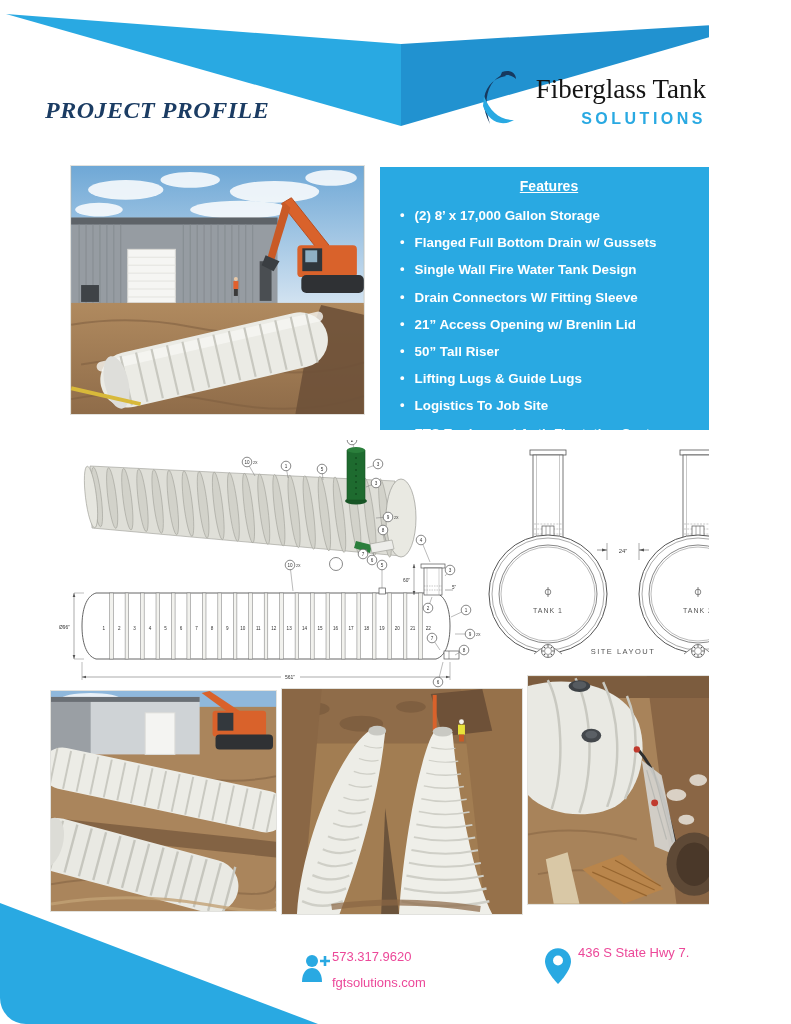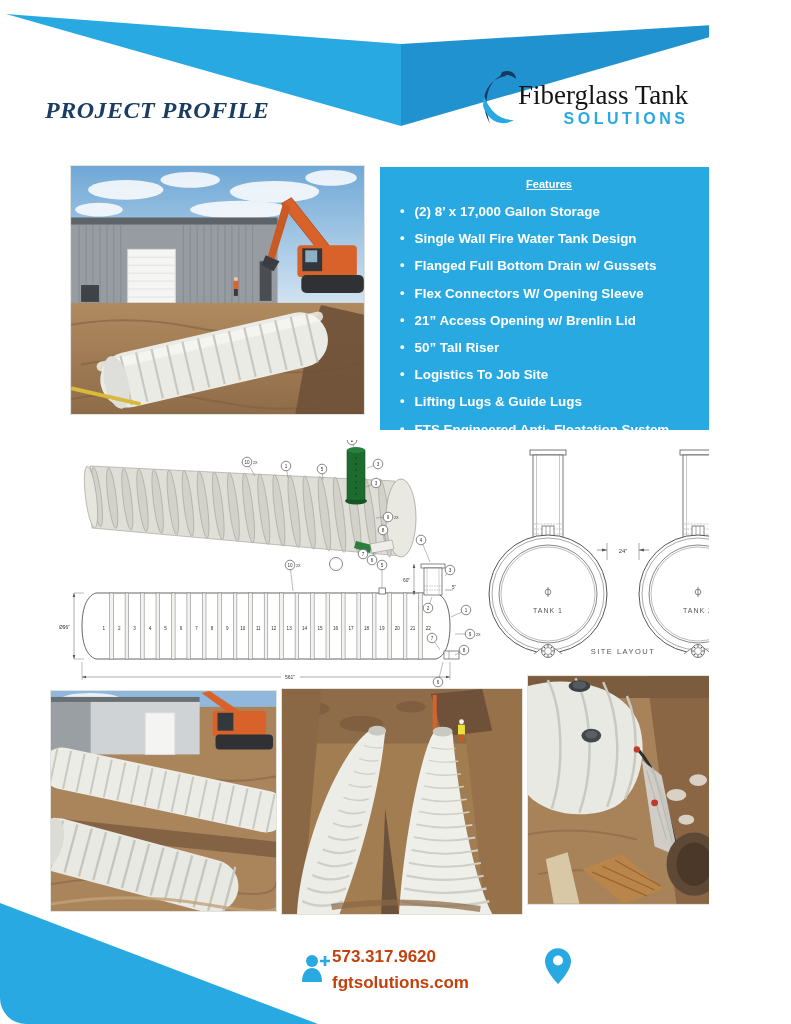--- a/index.html
+++ b/index.html
@@ -5,35 +5,35 @@
   html,body{margin:0;padding:0;background:#fff;}
   .page{position:relative;width:709px;height:1024px;background:#ffffff;overflow:hidden;
         font-family:"Liberation Sans",sans-serif;border-radius:26px;}
   svg{display:block;}
   .abs{position:absolute;}
 
   
   .project-title{position:absolute;left:45px;top:97px;font-family:"Liberation Serif",serif;
     font-style:italic;font-size:24px;color:#1b3c63;letter-spacing:.5px;font-weight:600;}
   .logo{position:absolute;right:3px;top:70px;width:226px;}
-  .logo-row{display:flex;align-items:flex-end;}
+  .logo-row{display:flex;align-items:flex-end;justify-content:space-between;}
   .logo-name{font-family:"Liberation Serif",serif;font-size:27px;color:#141414;white-space:nowrap;line-height:1;}
-  .logo-sub{font-size:16px;color:#29a9e2;letter-spacing:3.5px;text-align:right;margin-top:1px;font-weight:600;}
+  .logo-sub{font-size:16px;color:#29a9e2;letter-spacing:3.5px;text-align:right;margin-top:7px;font-weight:600;}
 
   
   .features-box{position:absolute;left:380px;top:167px;width:338px;height:263px;background:#29a9e2;color:#fff;}
-  .features-title{text-align:center;font-weight:700;font-size:11px;text-decoration:underline;margin-top:11px;}
+  .features-title{text-align:center;font-weight:700;font-size:14px;text-decoration:underline;margin-top:11px;}
   .features-box ul{list-style:none;margin:8px 0 0 0;padding:0 4px 0 20px;}
   .features-box li{font-weight:700;font-size:13.4px;line-height:27.2px;white-space:nowrap;}
   .features-box li::before{content:"\2022";margin-right:10px;font-size:13px;position:relative;top:-1px;}
 
   .photo{position:absolute;border:1px solid #e2e2de;box-sizing:border-box;background:#c8b08a;}
 
   
-  .contact-text{position:absolute;font-size:17px;color:#c2410c;line-height:26px;white-space:nowrap;font-weight:bold;}
+  .contact-text{position:absolute;font-size:13px;color:#ec4899;line-height:26px;white-space:nowrap;}
 </style>
 </head>
 <body>
 
 <div class="page">
 
   <svg class="abs" style="left:0;top:0;width:791px;height:200px" viewBox="0 0 791 200">
     <polygon points="6,14 401,44 401,126" fill="#29a9e2"></polygon>
     <polygon points="401,44 762,22 401,126" fill="#2192d0"></polygon>
   </svg>
@@ -150,27 +150,27 @@
         </g>
       <ellipse cx="42" cy="194" rx="12" ry="27" fill="#dededa"></ellipse>
     </g>
     <path d="M0,224 L70,240" stroke="#d8b93a" stroke-width="4" fill="none"></path>
   </svg>
 
   <div class="features-box">
     <div class="features-title">Features</div>
     <ul id="features-list">
         <li>(2) 8’ x 17,000 Gallon Storage</li>
+        <li>Flanged Full Bottom Drain w/ Gussets</li>
         <li>Single Wall Fire Water Tank Design</li>
-        <li>Flanged Full Bottom Drain w/ Gussets</li>
-        <li>Flex Connectors W/ Opening Sleeve</li>
+        <li>Drain Connectors W/ Fitting Sleeve</li>
         <li>21” Access Opening w/ Brenlin Lid</li>
         <li>50” Tall Riser</li>
+        <li>Lifting Lugs &amp; Guide Lugs</li>
         <li>Logistics To Job Site</li>
-        <li>Lifting Lugs &amp; Guide Lugs</li>
         <li>FTS Engineered Anti- Floatation System</li>
       </ul>
   </div>
 
   <svg class="abs" style="left:0;top:440px;width:791px;height:248px" viewBox="0 440 791 248" id="drawings-svg">
 
     <g>
       <path d="M90,466 L395,481 L401,556 L92,528 Z" fill="#dfdfd8" stroke="#9a9a93" stroke-width="0.6"></path>
       <g id="ribs3d">
           <ellipse cx="97" cy="497" rx="4.2" ry="30" fill="#d2d2ca" stroke="#96968e" stroke-width="0.5" transform="rotate(-7 97 497)"></ellipse>
@@ -625,15 +625,16 @@
   <div class="contact-text" style="left:332px;top:944px;">
     <div>573.317.9620</div>
     <div>fgtsolutions.com</div>
   </div>
 
   <svg class="abs" style="left:545px;top:948px;width:26px;height:36px" viewBox="0 0 24 33">
     <path d="M12,0 C5.4,0 0,5.4 0,12 C0,21 12,33 12,33 C12,33 24,21 24,12 C24,5.4 18.6,0 12,0 Z" fill="#29a9e2"></path>
     <circle cx="12" cy="11.5" r="4.6" fill="#ffffff"></circle>
   </svg>
   <div class="contact-text" style="left:578px;top:940px;">
+    <div>436 S State Hwy 7.</div>
   </div>
 
 </div>
 
 </body></html>

